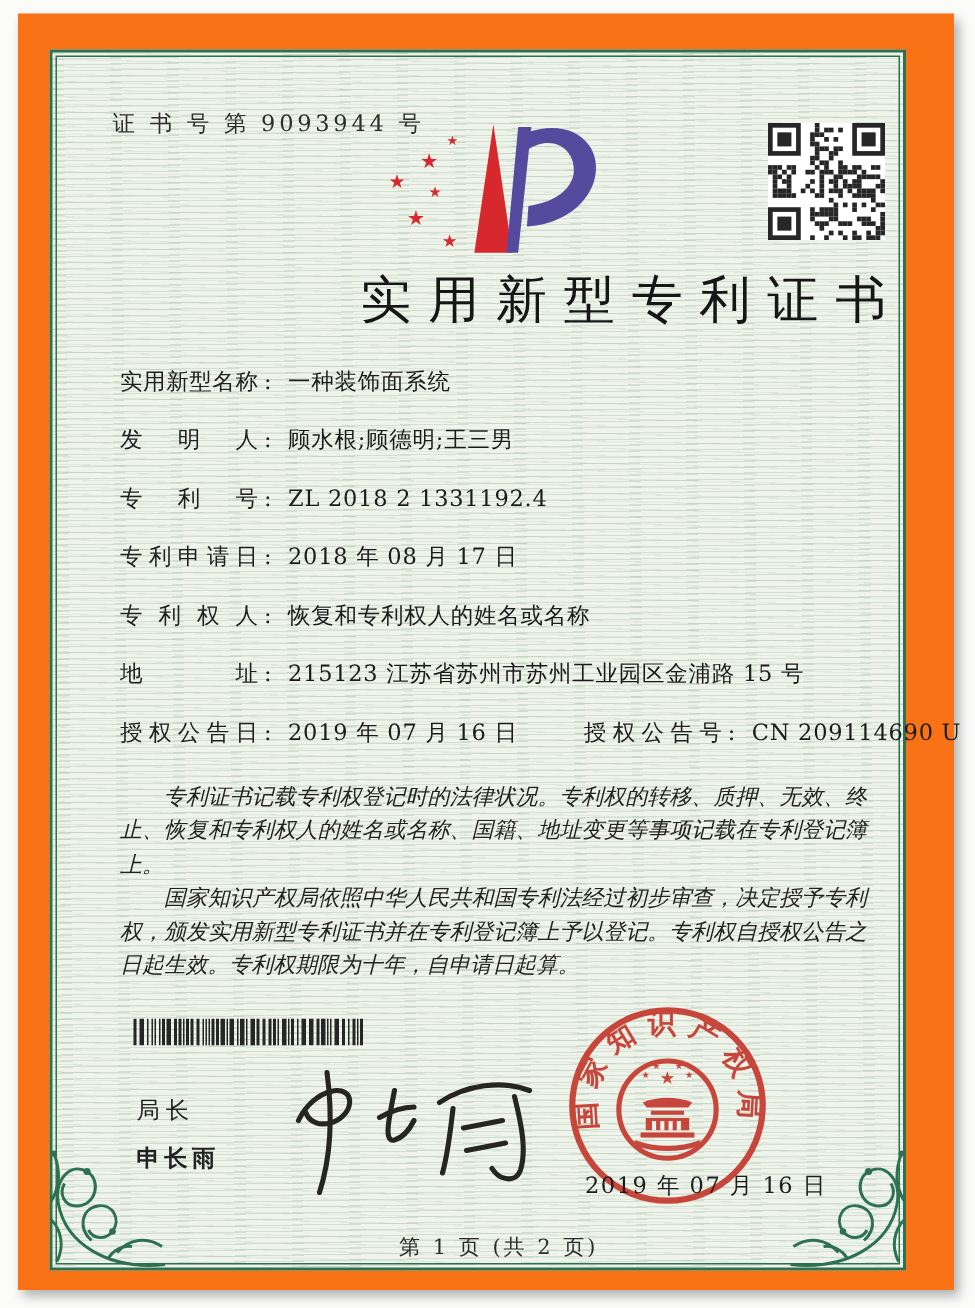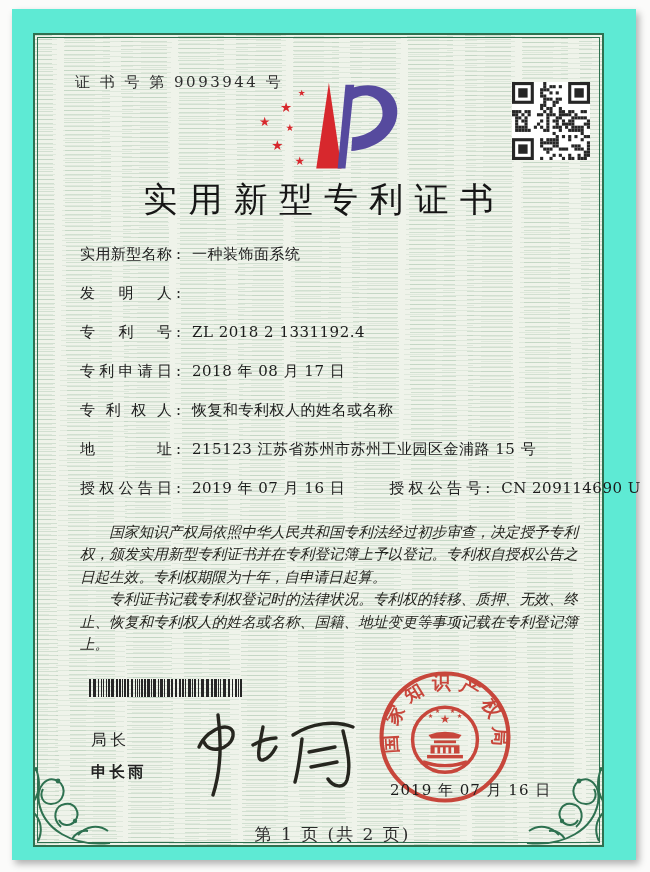--- a/index.html
+++ b/index.html
@@ -1,46 +1,46 @@
 <!DOCTYPE html>
 <html style="--green: #2e7150; --sealred: #c63a2f; --logored: #d7282d; --logopurple: #564a9e; --ink: #1f1f1f; --code: #262626;"><head>
 <meta charset="utf-8">
 <style>
   html,body{margin:0;padding:0;background:#ffffff;width:650px;height:872px;overflow:hidden;
     font-family:"DejaVu Serif","Liberation Serif",serif;color:var(--ink,#1f1f1f);}
   .scan{position:relative;width:650px;height:872px;background:#fbfbfa;}
-  .sheet{position:absolute;left:12px;top:9px;width:624px;height:851px;background:#5eead4;
+  .sheet{position:absolute;left:12px;top:9px;width:624px;height:851px;background:#f97316;
     box-shadow:3px 4px 7px rgba(0,0,0,.30);}
   .cert{position:absolute;left:21px;top:24px;width:567px;height:810px;
     border:2.5px solid var(--green);
     background:
       repeating-linear-gradient(179deg, rgba(122,167,133,.26) 0 0.8px, rgba(0,0,0,0) 0.8px 4px),
       repeating-linear-gradient(1.5deg, rgba(122,167,133,.14) 0 0.8px, rgba(0,0,0,0) 0.8px 5px),
       #eff3ea;}
   .cert::before{content:"";position:absolute;inset:2px;border:1px solid var(--green);pointer-events:none;}
   .abs{position:absolute;}
   .certline{left:40px;top:38px;font-size:15px;letter-spacing:2.5px;color:#2d2d2d;}
-  .title{left:0;right:0;top:142px;text-align:center;font-size:34px;letter-spacing:.33em;text-indent:.33em;color:#161616;}
+  .title{left:0;right:0;top:142px;text-align:right;font-size:34px;letter-spacing:.33em;text-indent:.33em;color:#161616;}
   .fields{left:45px;top:210px;right:30px;font-size:15px;}
   .frow{display:flex;align-items:baseline;height:21px;margin-bottom:18px;white-space:nowrap;}
   .flabel{position:relative;display:inline-flex;justify-content:space-between;width:92px;flex:none;color:#202020;}
   .flabel::after{content:":";position:absolute;right:-9px;top:0;}
   .fvalue{margin-left:20px;letter-spacing:.5px;color:#1b1b1b;}
   .pair2{margin-left:44px;display:flex;align-items:baseline;}
   .paras{left:45px;top:486px;width:498px;font-size:14.6px;line-height:22.4px;font-style:italic;color:#24241f;}
   .paras p{margin:0;text-indent:2em;text-align:justify;}
   .officer-title{left:56px;top:695px;font-size:15.5px;letter-spacing:4px;color:#222;text-align:center;}
   .officer-name{left:56px;top:727px;font-size:15.5px;letter-spacing:3px;color:#222;font-weight:bold;}
   .sig{left:148px;top:672px;}
   .barcode{left:52px;top:644px;}
   .qr{left:477px;top:47px;}
   .logo{left:212px;top:40px;}
   .seal{left:341px;top:633px;opacity:.93;}
   .sealdate{left:355px;top:746px;font-size:15px;letter-spacing:1px;color:#1d1d1d;z-index:5;}
-  .footer{left:0;right:0;top:788px;text-align:center;font-size:17px;letter-spacing:2px;color:#2b2b2b;padding-left:28px;}
+  .footer{left:0;right:0;top:788px;text-align:center;font-size:14px;letter-spacing:2px;color:#2b2b2b;padding-left:28px;}
   .fl-left{left:-7px;bottom:-8px;}
   .fl-right{right:-7px;bottom:-8px;transform:scaleX(-1);}
   .greenline{stroke:var(--green);fill:none;}
   .sealink{fill:var(--sealred);}
   .sealstroke{stroke:var(--sealred);fill:none;}
   .qf{fill:var(--code);}
   .inkline{stroke:#26261f;fill:none;stroke-linecap:round;stroke-linejoin:round;}
 </style>
 </head>
 <body>
@@ -266,20 +266,21 @@
               <span>称</span>
             </span>
           <span class="fvalue">一种装饰面系统</span>
         </div>
         <div class="frow">
           <span class="flabel">
               <span>发</span>
               <span>明</span>
               <span>人</span>
             </span>
+          <span class="fvalue">顾水根;顾德明;王三男</span>
         </div>
         <div class="frow">
           <span class="flabel">
               <span>专</span>
               <span>利</span>
               <span>号</span>
             </span>
           <span class="fvalue">ZL 2018 2 1331192.4</span>
         </div>
         <div class="frow">
@@ -324,22 +325,22 @@
                 <span>公</span>
                 <span>告</span>
                 <span>号</span>
               </span>
             <span class="fvalue">CN 209114690 U</span>
           </span>
         </div>
       </div>
 
       <div class="abs paras">
+        <p>专利证书记载专利权登记时的法律状况。专利权的转移、质押、无效、终止、恢复和专利权人的姓名或名称、国籍、地址变更等事项记载在专利登记簿上。</p>
         <p>国家知识产权局依照中华人民共和国专利法经过初步审查，决定授予专利权，颁发实用新型专利证书并在专利登记簿上予以登记。专利权自授权公告之日起生效。专利权期限为十年，自申请日起算。</p>
-        <p>专利证书记载专利权登记时的法律状况。专利权的转移、质押、无效、终止、恢复和专利权人的姓名或名称、国籍、地址变更等事项记载在专利登记簿上。</p>
       </div>
 
       <div class="abs barcode" id="barcode"><svg width="160" height="18" viewBox="0 0 160 18">
             <rect class="qf" x="2" y="0" width="2" height="18"></rect>
             <rect class="qf" x="6" y="0" width="3" height="18"></rect>
             <rect class="qf" x="11" y="0" width="1" height="18"></rect>
             <rect class="qf" x="14" y="0" width="1" height="18"></rect>
             <rect class="qf" x="16" y="0" width="1" height="18"></rect>
             <rect class="qf" x="19" y="0" width="1" height="18"></rect>
             <rect class="qf" x="21" y="0" width="2" height="18"></rect>

